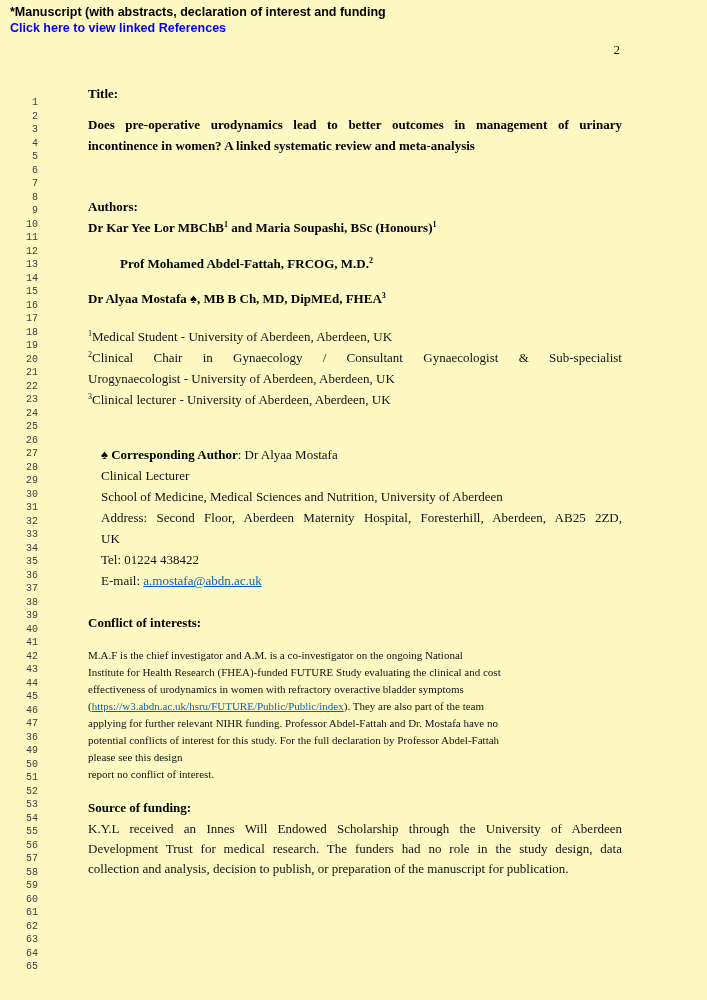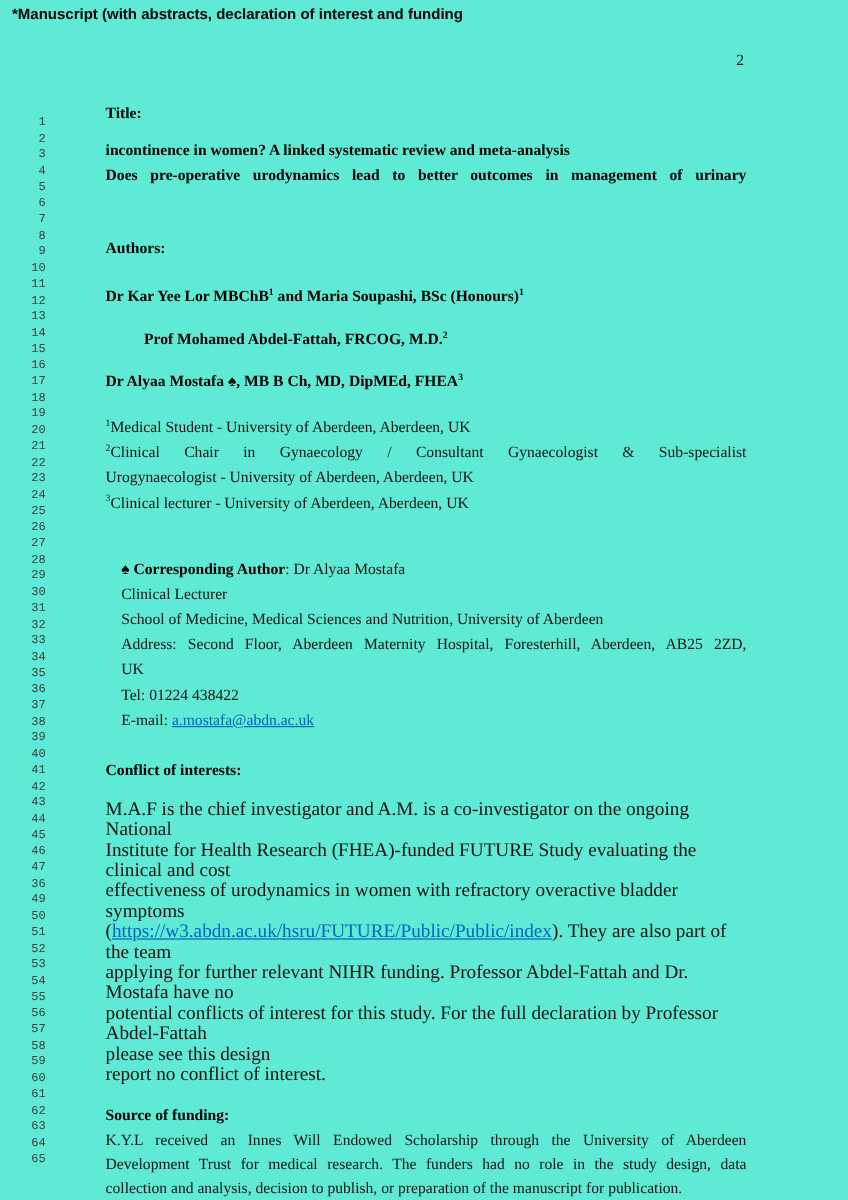--- a/index.html
+++ b/index.html
@@ -1,17 +1,17 @@
 <!DOCTYPE html>
 <html style="--header-link: #0000FF; --body-link: #0563C1;"><head>
 <meta charset="utf-8">
 <style>
   html,body { margin:0; padding:0; background:#fff; }
   .page {
-    position:relative; width:707px; height:1000px; background:#5eead4;
+    position:relative; width:707px; height:1000px; background:#fef9c3;
     font-family:"Liberation Serif", serif; color:#141414; overflow:hidden;
   }
   
   .hdr { position:absolute; left:10px; top:4px; font-family:"Liberation Sans", sans-serif; font-weight:bold; font-size:12.5px; line-height:16px; color:#000; }
   .hdr a { display:block; color:var(--header-link,#0000FF); text-decoration:none; cursor:pointer; }
   
   .pageno { position:absolute; left:600px; top:42px; width:20px; text-align:right; font-size:13px; color:#111; }
   
   .linenos { position:absolute; left:10px; top:96px; width:28px; text-align:right;
     font-family:"Liberation Mono", monospace; font-size:10px; line-height:13.5px; color:#3d3d3d; }
@@ -20,39 +20,40 @@
   .doc .line { line-height:21px; }
   .b { font-weight:bold; color:#000; }
   .u { }
   .jst { text-align:justify; text-align-last:justify; }
   sup { font-size:0.62em; vertical-align:super; line-height:0; }
   .lnk { color:var(--body-link,#0563C1); text-decoration:underline; cursor:pointer; }
   
   #title-h   { margin-top:83px; line-height:21px; }
   #title-p   { margin-top:10px; }
   #authors-h { margin-top:40px; line-height:21px; }
-  #auth1     { margin-top:19px; line-height:21px; }
+  #auth1     { line-height:21px; }
   #auth2     { margin-top:15px; line-height:21px;margin-left:32px; }
   #auth3     { margin-top:14px; line-height:21px; }
   #affil     { margin-top:17px; }
   #corr      { margin-top:34px;margin-left:13px; }
   #coi-h     { margin-top:21px; line-height:21px; }
-  #coi-p     { margin-top:14px; font-size:16px; }
+  #coi-p     { margin-top:14px; font-size:11px; }
   #coi-p .line { line-height:17px; }
   #fund-h    { margin-top:14px; line-height:21px; }
   #fund-p    { margin-top:1px; }
   #fund-p .line { line-height:20px; }
 </style>
 </head>
 <body>
 
 <div class="page">
 
   <div class="hdr">
     <div>*Manuscript (with abstracts, declaration of interest and funding</div>
+    <a>Click here to view linked References</a>
   </div>
 
   <div class="pageno">2</div>
 
   <div class="linenos" id="linenos">
       <div>1</div>
       <div>2</div>
       <div>3</div>
       <div>4</div>
       <div>5</div>
@@ -116,22 +117,22 @@
       <div>63</div>
       <div>64</div>
       <div>65</div>
     </div>
 
   <div class="doc">
 
     <div id="title-h" class="b"><span class="u">Title:</span></div>
 
     <div id="title-p" class="b">
+      <div class="line jst">Does pre-operative urodynamics lead to better outcomes in management of urinary</div>
       <div class="line">incontinence in women? A linked systematic review and meta-analysis</div>
-      <div class="line jst">Does pre-operative urodynamics lead to better outcomes in management of urinary</div>
     </div>
 
     <div id="authors-h" class="b"><span class="u">Authors:</span></div>
 
     <div id="auth1" class="b"><span>Dr Kar Yee </span><span class="u">Lor</span><span> MBChB</span><sup>1</sup><span> and Maria </span><span class="u">Soupashi,</span><span> BSc (Honours)</span><sup>1</sup></div>
 
     <div id="auth2" class="b"><span>Prof Mohamed </span><span class="u">Abdel-Fattah</span><span>, FRCOG, M.D.</span><sup>2</sup></div>
 
     <div id="auth3" class="b"><span>Dr Alyaa </span><span class="u">Mostafa</span><span> ♠, MB B Ch, MD, DipMEd, FHEA</span><sup>3</sup></div>
 

